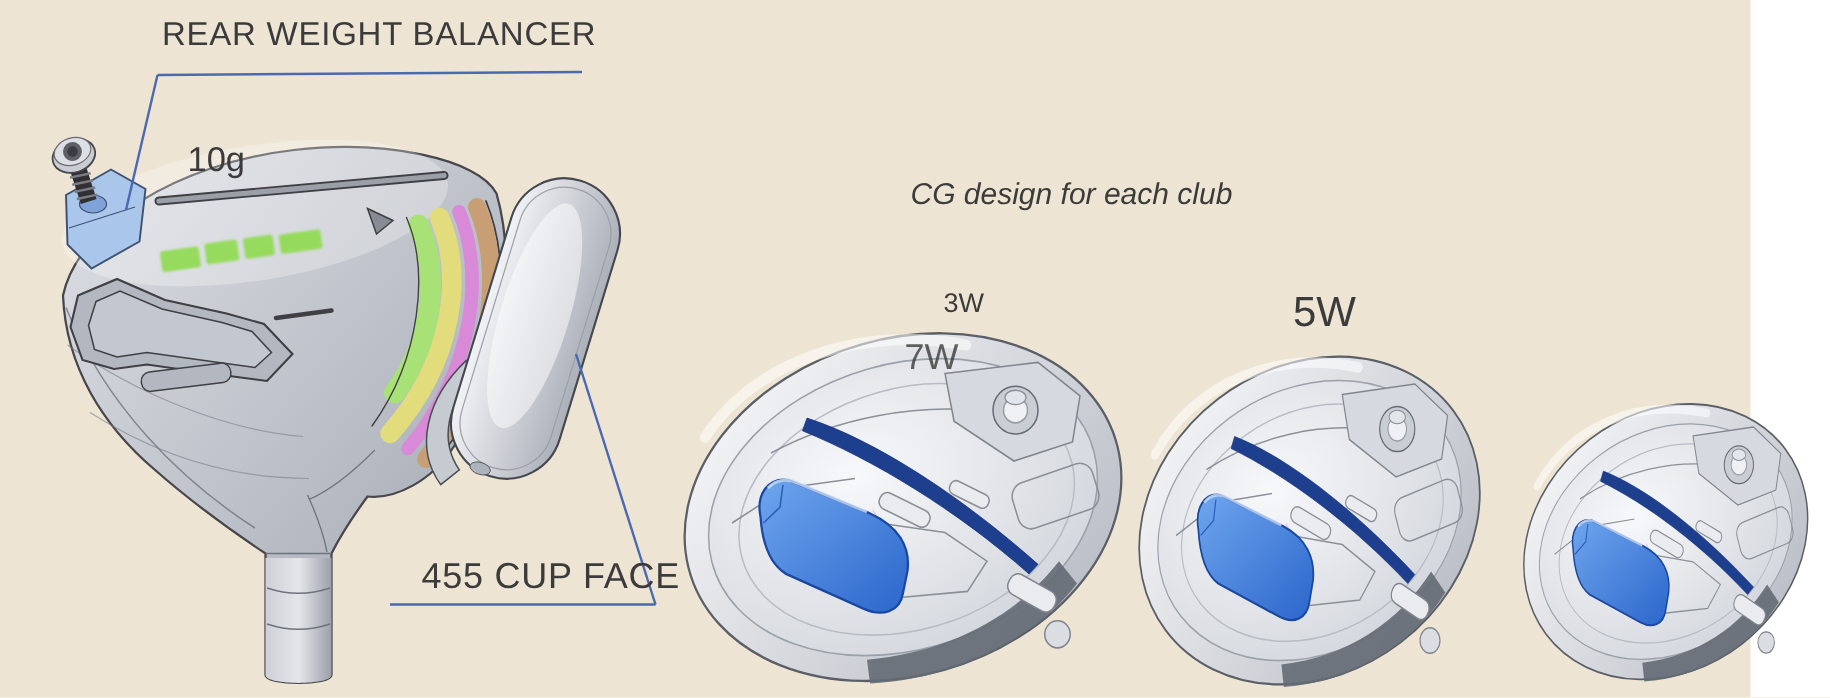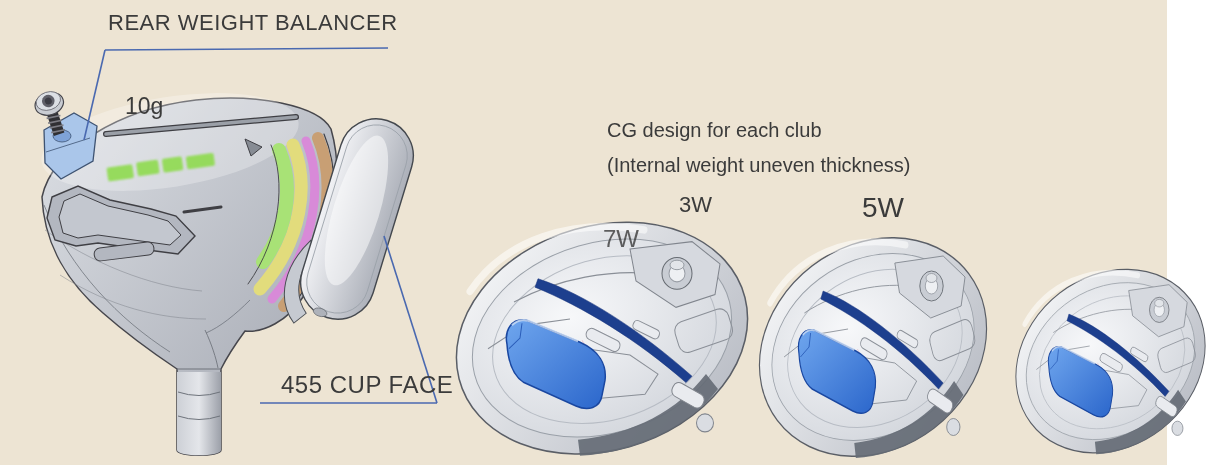--- a/index.html
+++ b/index.html
@@ -8,23 +8,23 @@
     background:#EDE4D3;
     font-family:"Liberation Sans",sans-serif;
     padding-left:44px;
   }
   .edge-strip{position:absolute;left:1167px;top:0;width:53px;height:465px;background:#FFFFFF;z-index:1;}
   svg.art{position:absolute;left:0;top:0;z-index:2;}
   .lbl{position:absolute;z-index:3;color:#3B3B3B;white-space:nowrap;line-height:1.1;}
   .lbl-rear{left:108px;top:11px;font-size:22px;letter-spacing:.5px;}
   .lbl-10g{left:125px;top:54px;font-size:23px;margin-top:40px;}
   .lbl-cup{left:281px;top:372px;font-size:24px;letter-spacing:.5px;}
-  .lbl-cg-title{left:607px;top:119px;font-size:20px;}
+  .lbl-cg-title{left:607px;top:119px;font-size:20px;font-style:italic;}
   .lbl-cg-sub{left:607px;top:154px;font-size:20px;}
-  .lbl-3w{left:679px;top:193px;font-size:22px;}
+  .lbl-3w{left:629px;top:193px;font-size:18px;}
   .lbl-5w{left:862px;top:193px;font-size:28px;}
   .lbl-7w{left:603px;top:226px;font-size:24px;opacity:.8;}
 </style>
 </head>
 <body>
 
 <div class="stage">
 
   <div class="edge-strip"></div>
 
@@ -183,18 +183,17 @@
       <use href="#cavityHead" transform="translate(452,213) scale(1,1.06)"></use>
       <use href="#cavityHead" transform="translate(756,229) scale(0.78,1)"></use>
       <use href="#cavityHead" transform="translate(1013,262) scale(0.65,0.84)"></use>
     </g>
   </svg>
 
   <div class="lbl lbl-rear">REAR WEIGHT BALANCER</div>
   <div class="lbl lbl-10g">10g</div>
   <div class="lbl lbl-cup">455 CUP FACE</div>
   <div class="lbl lbl-cg-title">CG design for each club</div>
-  <div class="lbl lbl-cg-sub">(Internal weight uneven thickness)</div>
   <div class="lbl lbl-3w">3W</div>
   <div class="lbl lbl-5w">5W</div>
   <div class="lbl lbl-7w">7W</div>
 
 </div>
 
 </body></html>

